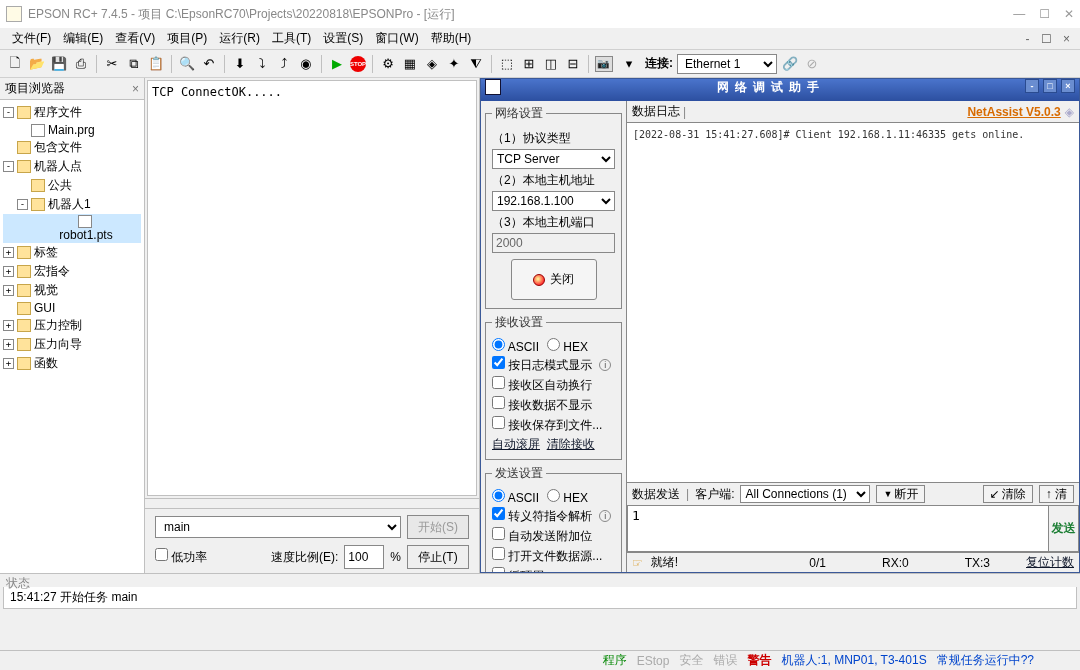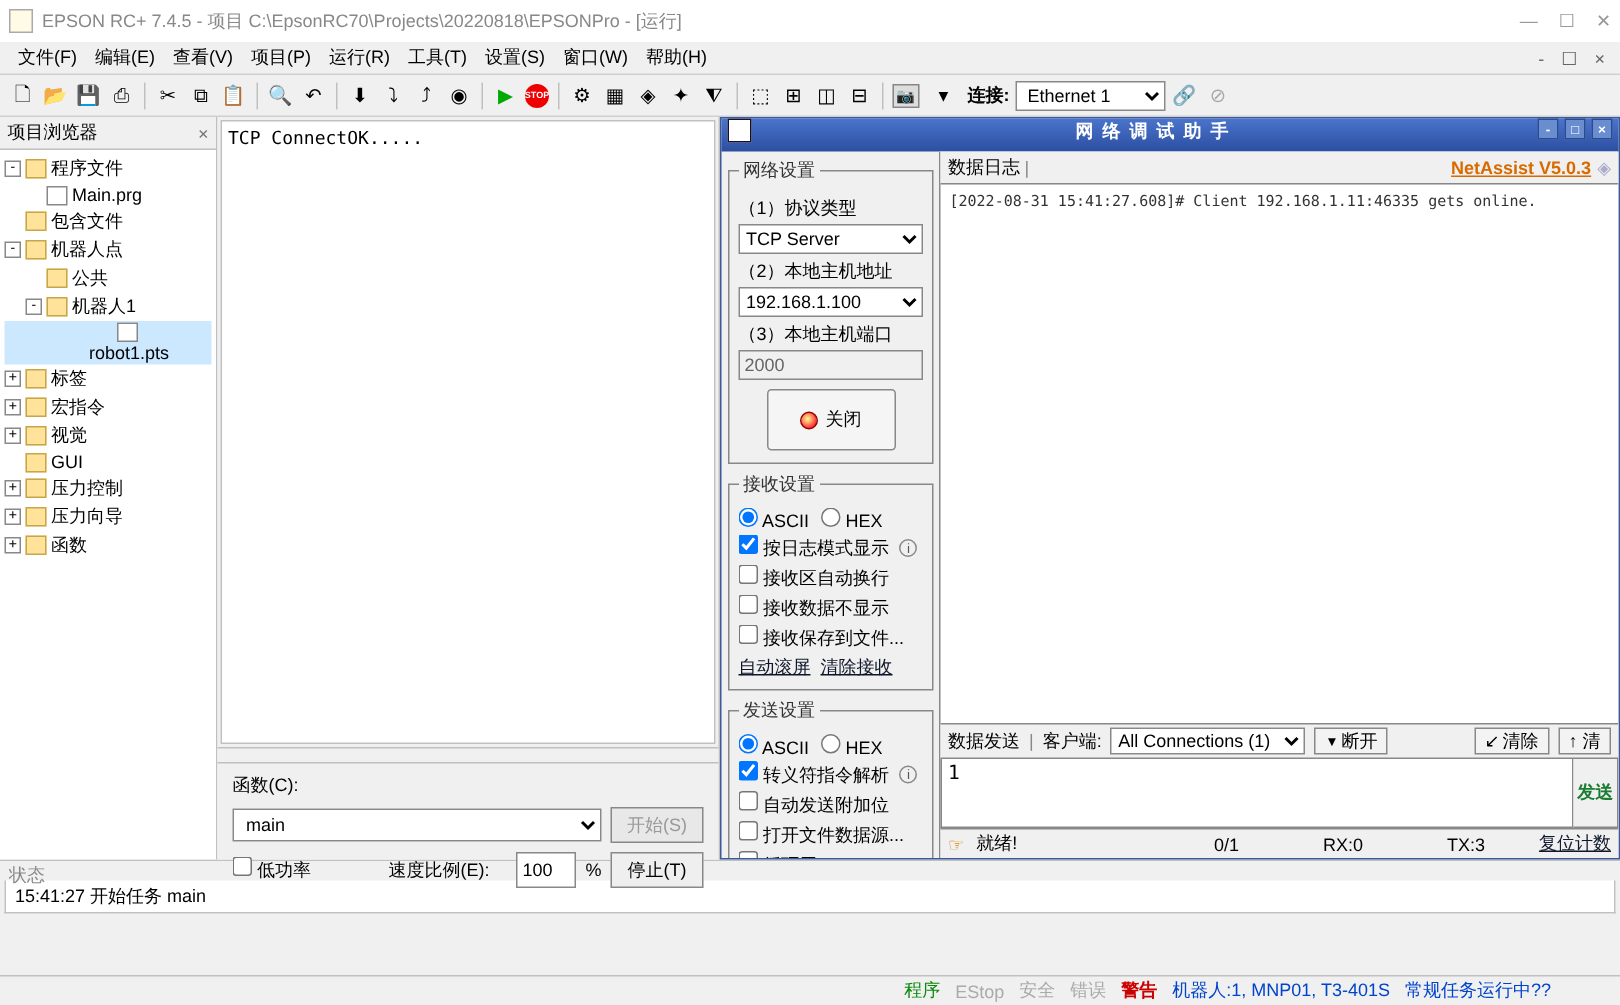--- a/index.html
+++ b/index.html
@@ -28,21 +28,21 @@
 .folder-icon { background: #ffe39b; border: 1px solid #c7a54a; }
 .file-icon { background: #fff; border: 1px solid #888; }
 .selected-tree { background: #cce8ff; }
 .center-pane { flex: 1; display: flex; flex-direction: column; border-right: 1px solid #c0c0c0; background: #f0f0f0; min-width: 0; }
 .code-area { flex: 1; background: #fff; margin: 2px; border: 1px solid #c0c0c0; font-family: Consolas, monospace; padding: 4px; overflow: auto; }
 .run-controls { height: 65px; padding: 6px 10px; background:#f0f0f0; border-top:1px solid #c0c0c0; }
 .run-row { display: flex; align-items: center; gap: 6px; margin-bottom: 6px; }
 .run-select { flex: 1; height: 22px; border: 1px solid #888; background: #fff; padding: 0 4px; }
 .run-btn { width: 62px; height: 24px; border: 1px solid #888; cursor: pointer; }
 .run-btn.disabled { background: #e8e8e8; color: #999; }
-.spin { width: 40px; height: 20px; border: 1px solid #888; background: #fff; padding: 11px 3px; margin-left: 12px; }
+.spin { width: 40px; height: 20px; border: 1px solid #888; background: #fff; padding: 11px 3px; }
 .net-assist { width: 600px; background: #f0f0f0; display: flex; flex-direction: column; border: 1px solid #3b5998; }
 .net-titlebar { height: 22px; background: linear-gradient(#4a74cc, #2c4fa0); color: #fff; display: flex; padding: 0 4px; font-weight: bold; }
 .net-titlebar-icons { margin-left: auto; display: flex; gap: 4px; }
 .net-titlebar-icons span { width: 14px; height: 14px; background: #6a8dd0; border: 1px solid #2a4b90; cursor: pointer; display:inline-flex; align-items:center; justify-content:center; font-size:9px; color:#fff; }
 .net-body { flex: 1; display: flex; overflow: hidden; }
 .net-left { width: 145px; padding: 4px; overflow-y: auto; }
 .fieldset { border: 1px solid #888; margin-bottom: 5px; padding: 5px 6px 6px; }
 .fieldset legend { padding: 0 3px; color: #333; }
 .field-label { margin: 3px 0 2px; }
 .field-input { width: 100%; height: 20px; border: 1px solid #888; padding: 0 3px; background: #fff; }
@@ -223,24 +223,20 @@
           <span>函数</span>
         </div>
       </div>
   </div>
 
   <div class="center-pane">
     <div class="code-area">TCP ConnectOK.....</div>
     <div style="height:10px; background:#f0f0f0; border-top:1px solid #c0c0c0"></div>
     <div class="run-controls">
       <div class="run-row">
-        <span>函数(C):</span>
-        <span style="flex:1"></span>
-      </div>
-      <div class="run-row">
         <select class="run-select"><option>main</option></select>
         <button class="run-btn disabled">开始(S)</button>
       </div>
       <div class="run-row">
         <label><input type="checkbox" style=""> <span>低功率</span></label>
         <span style="flex:1"></span>
         <span>速度比例(E):</span>
         <input class="spin" value="100" style="">
         <span>%</span>
         <button class="run-btn">停止(T)</button>

